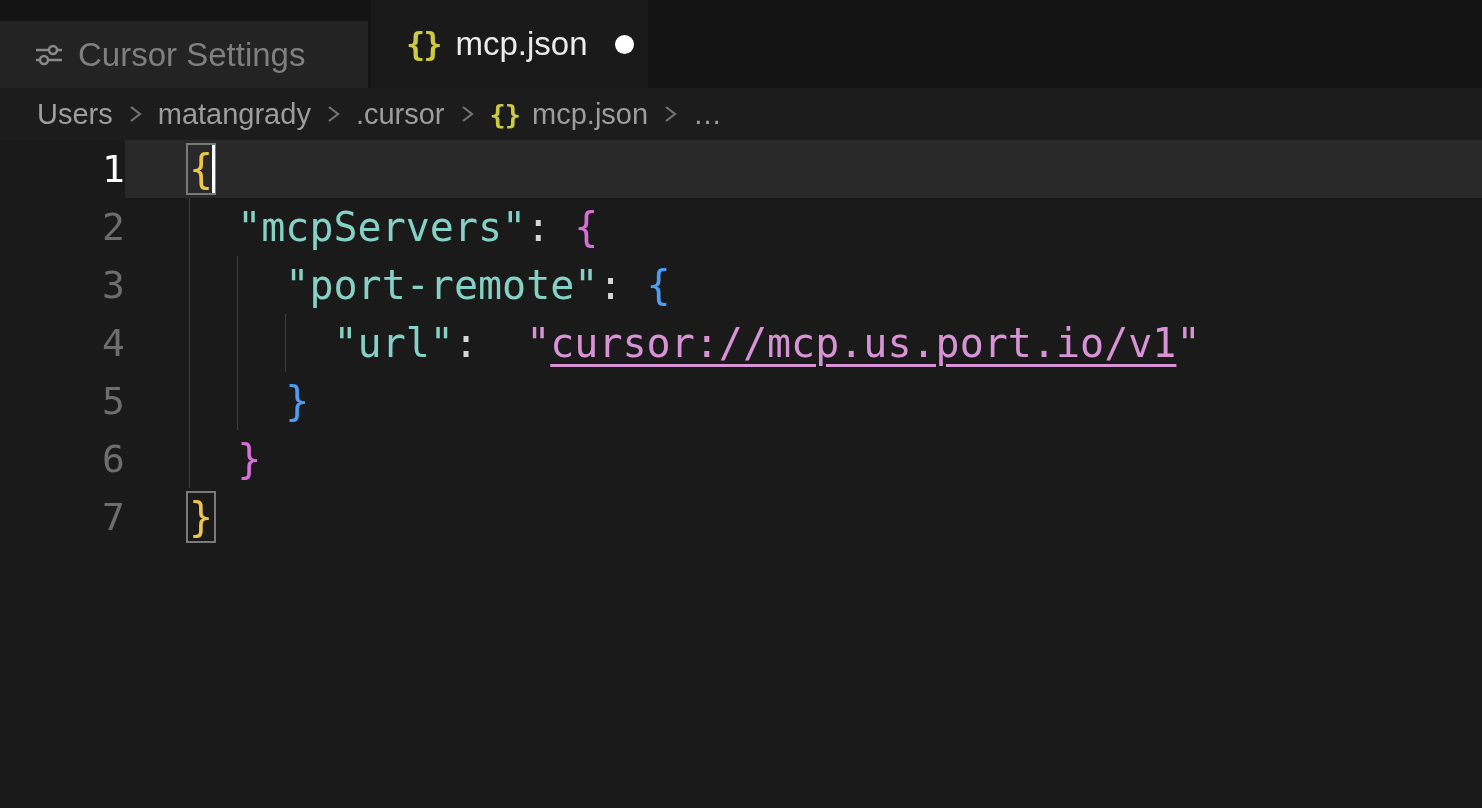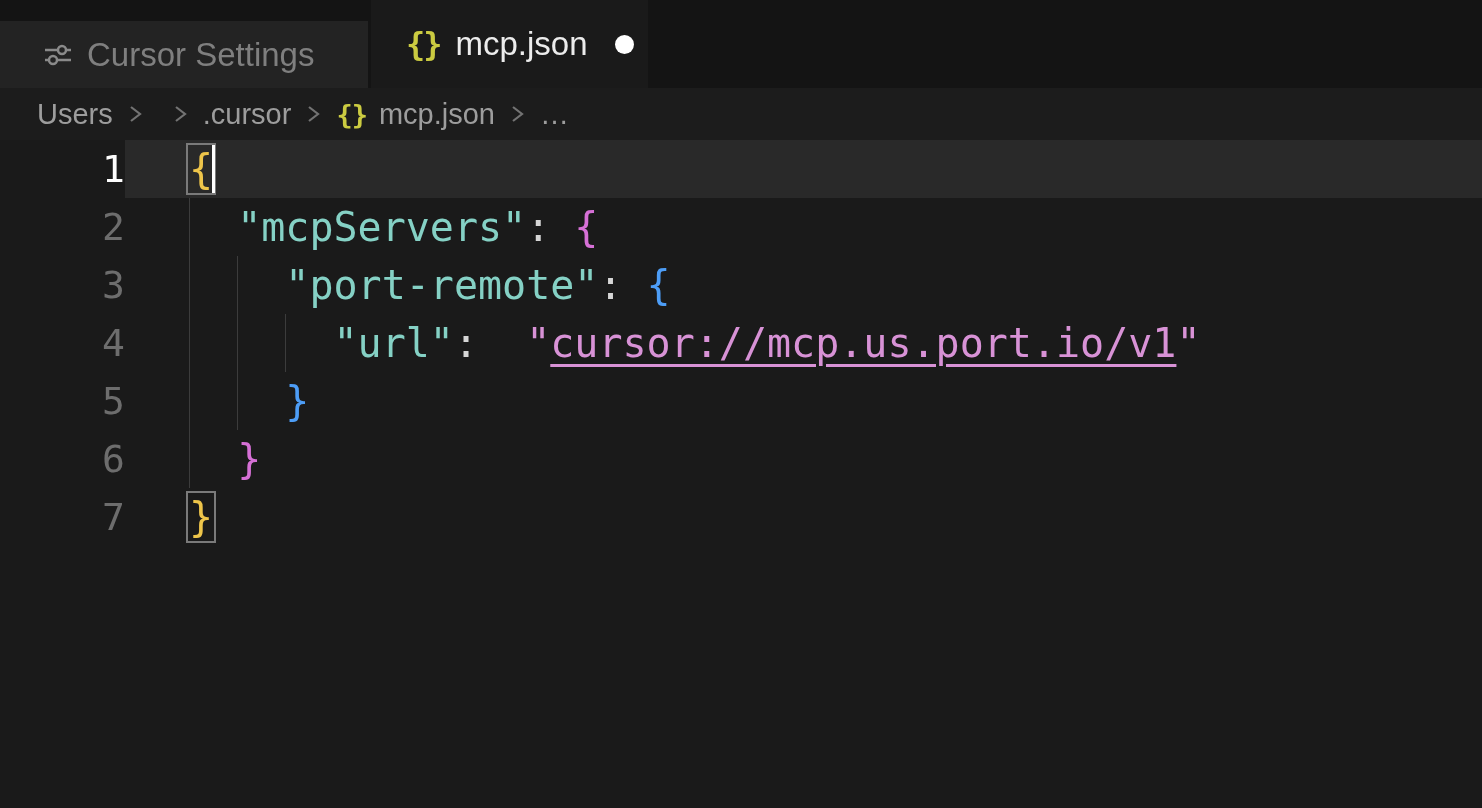--- a/index.html
+++ b/index.html
@@ -5,21 +5,21 @@
   * { margin:0; padding:0; box-sizing:border-box; }
   body { background:#000; font-family:"Liberation Sans", sans-serif; }
   .screen {
     width:1482px; height:808px; position:relative; overflow:hidden;
     background:var(--editor-bg); 
   }
 
   
   .tabbar { height:88px; background:var(--tabbar-bg); display:flex; align-items:stretch; }
   .tab { display:flex; align-items:center; cursor:pointer; }
-  .tab.inactive { width:368px; background:var(--tab-inactive-bg); padding-left:44px;margin-top:21px; }
+  .tab.inactive { width:368px; background:var(--tab-inactive-bg); padding-left:35px;margin-top:21px; }
   .tab-gap { width:3px; background:var(--tabbar-bg); }
   .tab.active { width:277px; background:var(--tab-active-bg); padding-left:35px; }
   .tab .slider-icon { width:28px; height:28px; flex:0 0 auto; }
   .tab-label { font-size:33px; margin-left:15px; white-space:nowrap; }
   .tab.inactive .tab-label { color:var(--tab-inactive-fg); }
   .tab.active .tab-label { color:var(--tab-active-fg); font-weight:500; }
   .json-icon { font-family:"DejaVu Sans Mono", monospace; font-weight:bold; font-size:32px;
                color:var(--json-icon); letter-spacing:-2px; }
   .mod-dot { width:19px; height:19px; border-radius:50%; background:var(--dot); margin-left:27px; }
 
@@ -78,20 +78,23 @@
 
   <div class="breadcrumbs" id="breadcrumb-row">
       <span class="crumb">
         <span>Users</span>
       </span>
       <span class="crumb-sep">
         <svg width="17" height="28" viewBox="0 0 17 28">
           <polyline points="4,7 13,14 4,21" fill="none" stroke="#737373" stroke-width="2.2"></polyline>
         </svg>
       </span>
+      <span class="crumb">
+        <span>matangrady</span>
+      </span>
       <span class="crumb-sep">
         <svg width="17" height="28" viewBox="0 0 17 28">
           <polyline points="4,7 13,14 4,21" fill="none" stroke="#737373" stroke-width="2.2"></polyline>
         </svg>
       </span>
       <span class="crumb">
         <span>.cursor</span>
       </span>
       <span class="crumb-sep">
         <svg width="17" height="28" viewBox="0 0 17 28">

